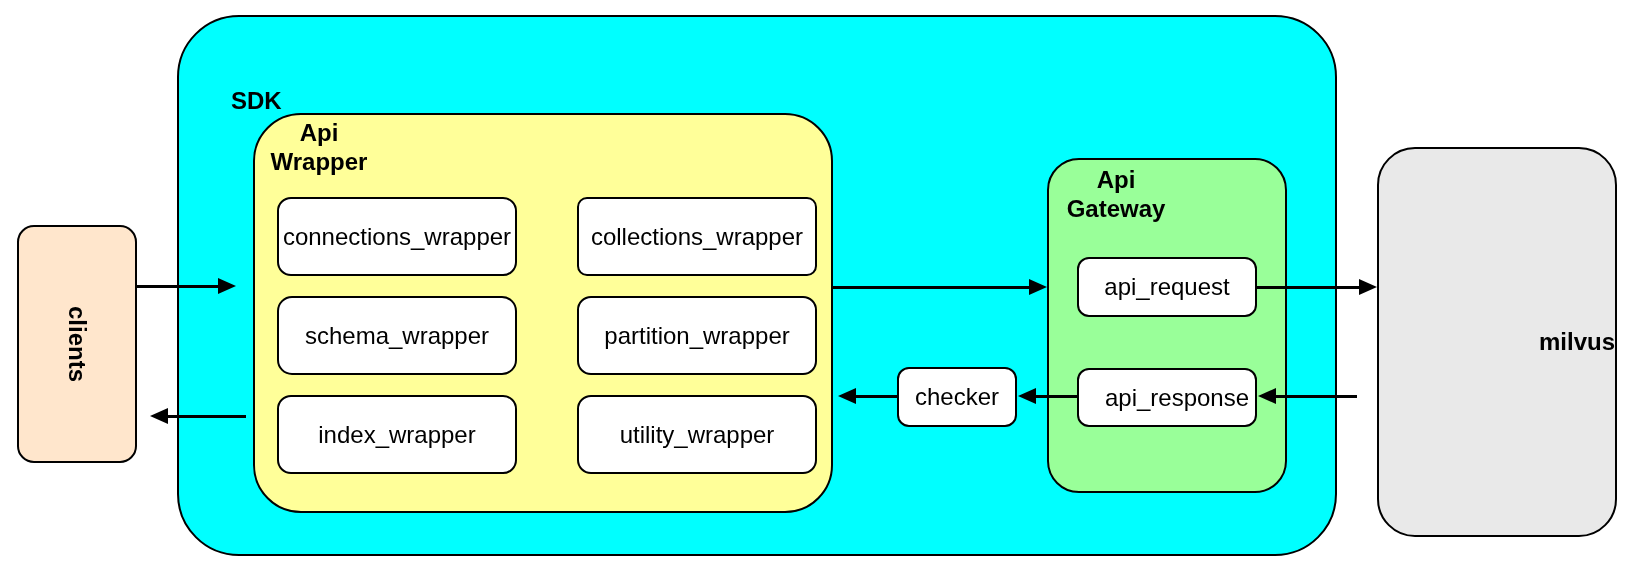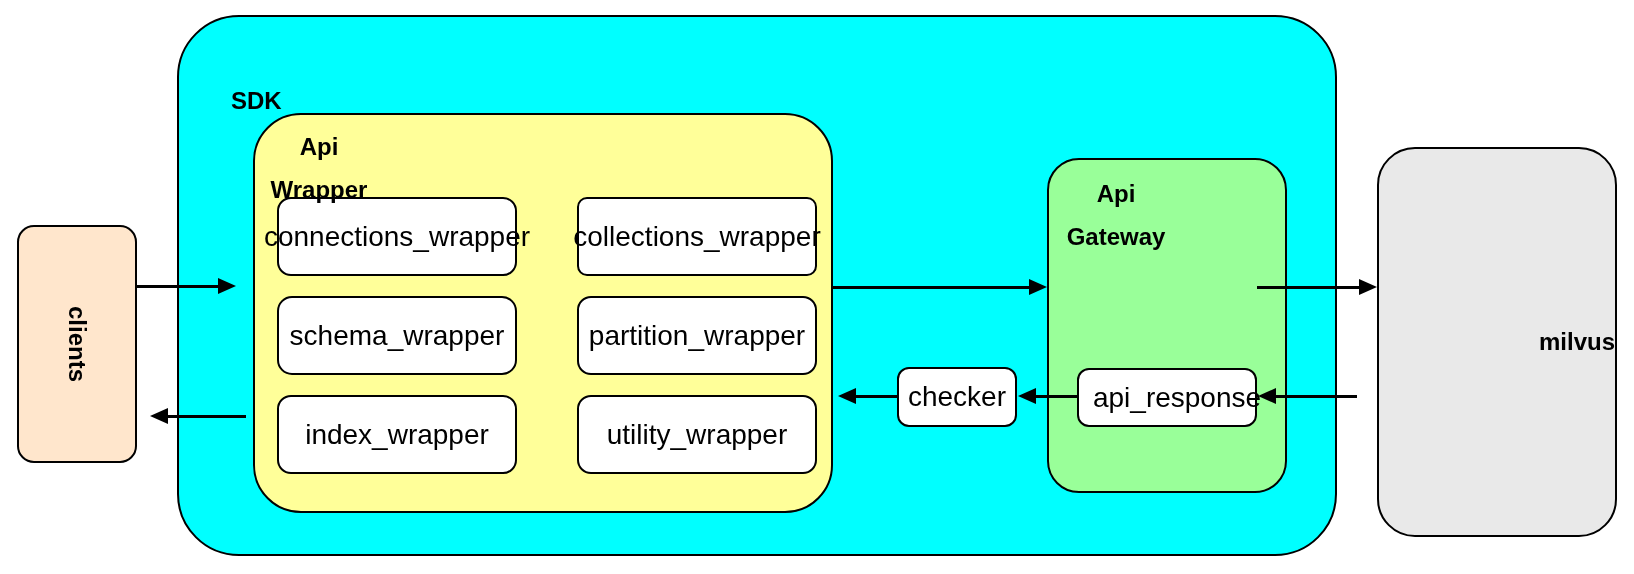--- a/index.html
+++ b/index.html
@@ -16,34 +16,34 @@
     position: absolute;
     box-sizing: border-box;
     border: 2px solid #000;
   }
   .leaf {
     background: #ffffff;
     border-radius: 12px;
     display: flex;
     align-items: center;
     justify-content: center;
-    font-size: 28px;
+    font-size: 24px;
     white-space: nowrap;
     z-index: 4;
   }
   .clabel {
     position: absolute;
     font-weight: bold;
     font-size: 24px;
     line-height: 29px;
     z-index: 5;
     white-space: nowrap;
   }
   .clabel.two { text-align: center; white-space: normal; }
-  .clabel.two span { display: block; margin-top: 14px; }
+  .clabel.two span { display: block; }
   
   #sdk          { left: 177px;  top: 15px;  width: 1160px; height: 541px; background: #00FFFF; border-radius: 62px; z-index: 1; }
   #sdk-label    { left: 231px;  top: 38px; margin-top: 48px; }
   #api-wrapper  { left: 253px;  top: 113px; width: 580px;  height: 400px; background: #FFFF99; border-radius: 48px; z-index: 2; }
   #api-wrapper-label { left: 269px; top: 118px; width: 100px; }
   #api-gateway  { left: 1047px; top: 158px; width: 240px;  height: 335px; background: #99FF99; border-radius: 32px; z-index: 2; }
   #api-gateway-label { left: 1066px; top: 165px; width: 100px; }
   
   #clients { left: 17px;   top: 225px; width: 120px; height: 238px; background: #FFE6CC; border-radius: 17px;
              display: flex; align-items: center; justify-content: center; z-index: 2; }
@@ -98,20 +98,21 @@
   <div class="node leaf" id="index-wrapper">index_wrapper</div>
   <div class="node leaf" id="utility-wrapper">utility_wrapper</div>
 
   <div class="node leaf" id="checker">checker</div>
 
   <div class="node" id="api-gateway"></div>
   <div class="clabel two" id="api-gateway-label">
     <span>Api</span>
     <span>Gateway</span>
   </div>
+  <div class="node leaf" id="api-request">api_request</div>
   <div class="node leaf" id="api-response">api_response</div>
 
   <div class="node" id="clients">
     <span id="clients-label">clients</span>
   </div>
 
   <div class="node" id="milvus">
     <span>milvus</span>
   </div>
 

